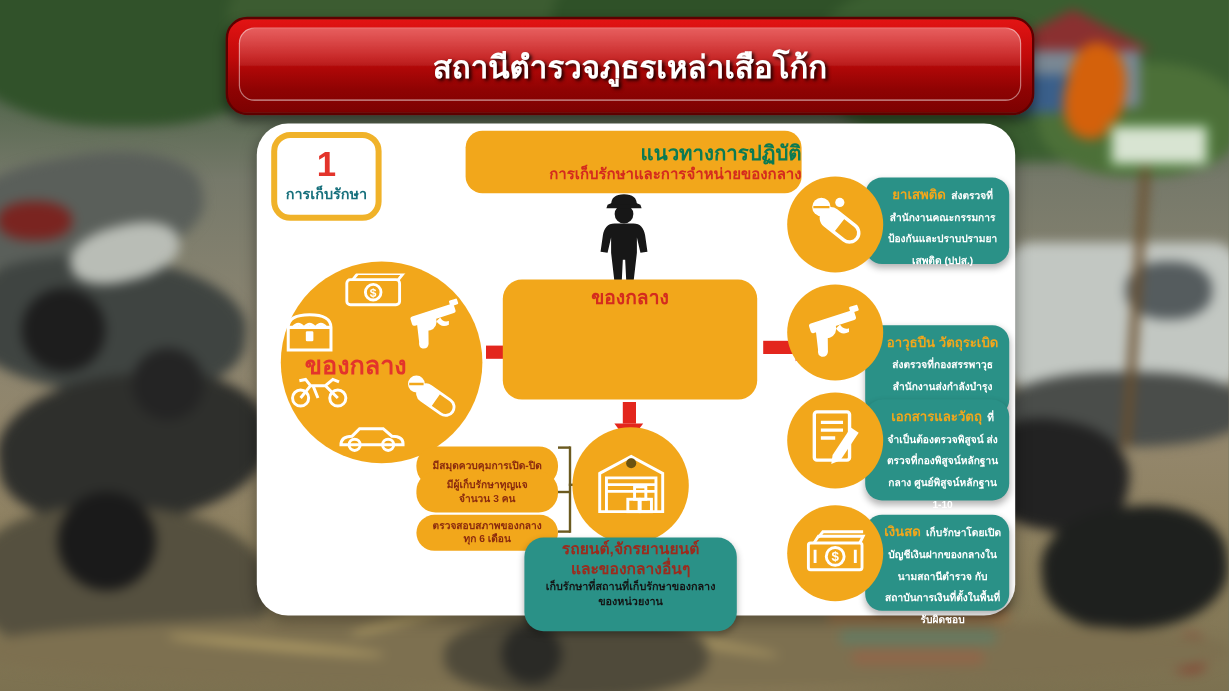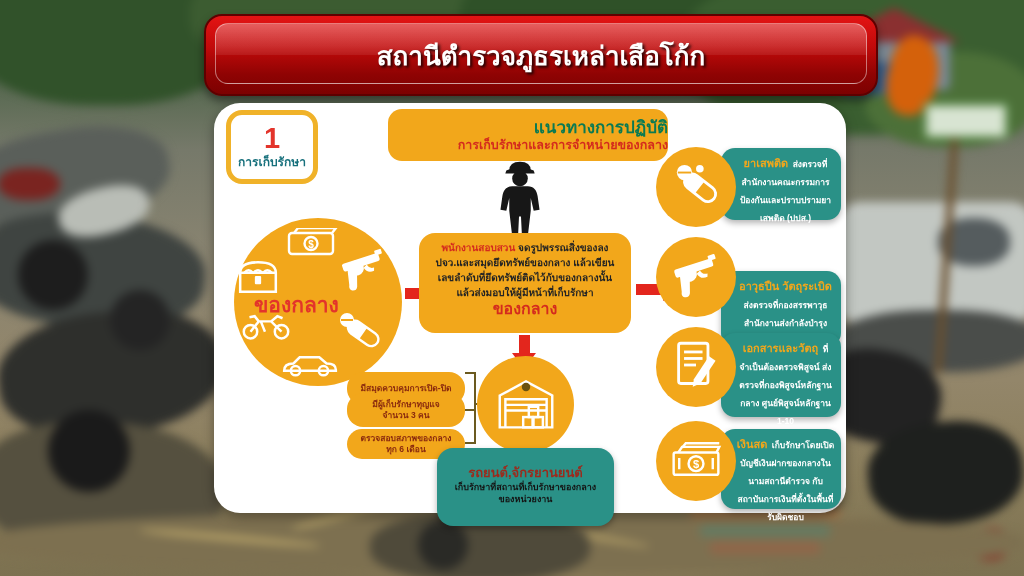--- a/index.html
+++ b/index.html
@@ -6,21 +6,21 @@
   body{width:1024px;height:576px;position:relative;overflow:hidden;
        font-family:"Liberation Sans","DejaVu Sans",sans-serif;background:#6f7560;}
   .abs{position:absolute;}
 
   
   .bg-base{inset:0;background:linear-gradient(180deg,#42632f 0%,#50654a 12%,#76796a 26%,#8b8571 46%,#93866a 66%,#8b7e5c 82%,#7c7150 100%);}
   .bg-photo{inset:-10px;filter:blur(5px);}
   .blob{position:absolute;border-radius:45%;}
 
   
-  .banner{left:204px;top:14px;width:670px;height:78px;border-radius:18px;
+  .banner{left:188px;top:14px;width:670px;height:78px;border-radius:18px;
     background:linear-gradient(180deg,#e31414 0%,#c10a0a 40%,#8f0303 75%,#7c0101 100%);
     border:2px solid #5e0000;box-shadow:0 5px 10px rgba(0,0,0,.45);}
   .banner-gloss{position:absolute;left:9px;right:9px;top:7px;bottom:10px;border-radius:13px;
     border:1px solid rgba(255,255,255,.45);
     background:linear-gradient(180deg,rgba(255,255,255,.32) 0%,rgba(255,255,255,.08) 52%,rgba(255,255,255,0) 53%);}
   .banner-title{position:absolute;inset:0;display:flex;align-items:center;justify-content:center;
     color:#fff;font-size:26px;font-weight:bold;text-shadow:2px 2px 3px rgba(0,0,0,.85);}
 
   
   .panel{left:214px;top:103px;width:632px;height:410px;background:#fff;border-radius:26px;
@@ -61,21 +61,21 @@
   
   .pill{background:#F2A71B;border-radius:16px;display:flex;flex-direction:column;align-items:center;
     justify-content:center;text-align:center;color:#8A2A0E;font-weight:bold;font-size:8.5px;line-height:1.3;}
   .conn{background:#6B5A20;}
 
   .warehouse-circle{left:477px;top:356px;width:97px;height:97px;border-radius:50%;background:#F2A71B;
     display:flex;align-items:center;justify-content:center;}
 
   
   .note-box{left:437px;top:448px;width:177px;height:78px;background:#2A9187;border-radius:16px;
-    text-align:center;padding-top:17px;box-sizing:border-box;box-shadow:0 3px 6px rgba(0,0,0,.3);}
+    text-align:center;padding-top:2px;box-sizing:border-box;box-shadow:0 3px 6px rgba(0,0,0,.3);}
   .note-t{color:#9B2B1D;font-size:13px;font-weight:bold;line-height:1.25;}
   .note-b{color:#141414;font-size:9px;font-weight:bold;line-height:1.35;}
 
   
   .cat-circle{width:80px;height:80px;border-radius:50%;background:#F2A71B;display:flex;
     align-items:center;justify-content:center;z-index:3;}
   .cat-box{width:120px;background:#2A9187;border-radius:14px;box-sizing:border-box;
     padding:5px 6px 5px 15px;text-align:center;z-index:2;box-shadow:0 3px 6px rgba(0,0,0,.3);}
   .cat-title{color:#F2A71B;font-size:11px;font-weight:bold;line-height:1.3;}
   .cat-body{color:#fff;font-size:8.5px;font-weight:bold;line-height:1.35;}
@@ -221,24 +221,20 @@
 <div class="abs h-arrow" style="left:636px;top:277px;">
   <div class="shaft"></div>
     <div class="head"></div>
 </div>
 <div class="abs v-arrow" style="left:512px;top:335px;">
   <div class="shaft"></div>
     <div class="head"></div>
 </div>
 
 <div class="abs process-box">
-  <div class="p-body">
-    <span class="p-lead">พนักงานสอบสวน</span>
-    <span>จดรูปพรรณสิ่งของลง ปจว.และสมุดยึดทรัพย์ของกลาง แล้วเขียนเลขลำดับที่ยึดทรัพย์ติดไว้กับของกลางนั้น แล้วส่งมอบให้ผู้มีหน้าที่เก็บรักษา</span>
-  </div>
   <div class="p-emph">ของกลาง</div>
 </div>
 
 <div class="abs pill" style="left:347px;top:372px;width:118px;height:33px;">
   <span>มีสมุดควบคุมการเปิด-ปิด</span>
 </div>
 <div class="abs pill" style="left:347px;top:393px;width:118px;height:34px;">
   <span>มีผู้เก็บรักษาทุญแจ</span>
   <span>จำนวน 3 คน</span>
 </div>
@@ -265,20 +261,21 @@
         <rect x="43" y="47" width="10" height="11"></rect>
         <rect x="38" y="36" width="10" height="11"></rect>
       </g>
       <circle cx="35" cy="15" r="4.5" fill="#6a5210"></circle>
     </svg>
   </span>
 </div>
 
 <div class="abs note-box">
   <div class="note-t">รถยนต์,จักรยานยนต์</div>
+  <div class="note-t">และของกลางอื่นๆ</div>
   <div class="note-b">เก็บรักษาที่สถานที่เก็บรักษาของกลาง</div>
   <div class="note-b">ของหน่วยงาน</div>
 </div>
 
 <div class="abs cat-circle" style="left:656px;top:147px;">
   <span>
     <svg viewBox="0 0 52 48" width="50" height="46">
       <g transform="rotate(38 30 28)">
         <rect x="11" y="19" width="37" height="16" rx="8" fill="none" stroke="#fff" stroke-width="3"></rect>
         <path d="M18 19 a8 8 0 0 0 0 16 h11 v-16 z" fill="#fff"></path>

